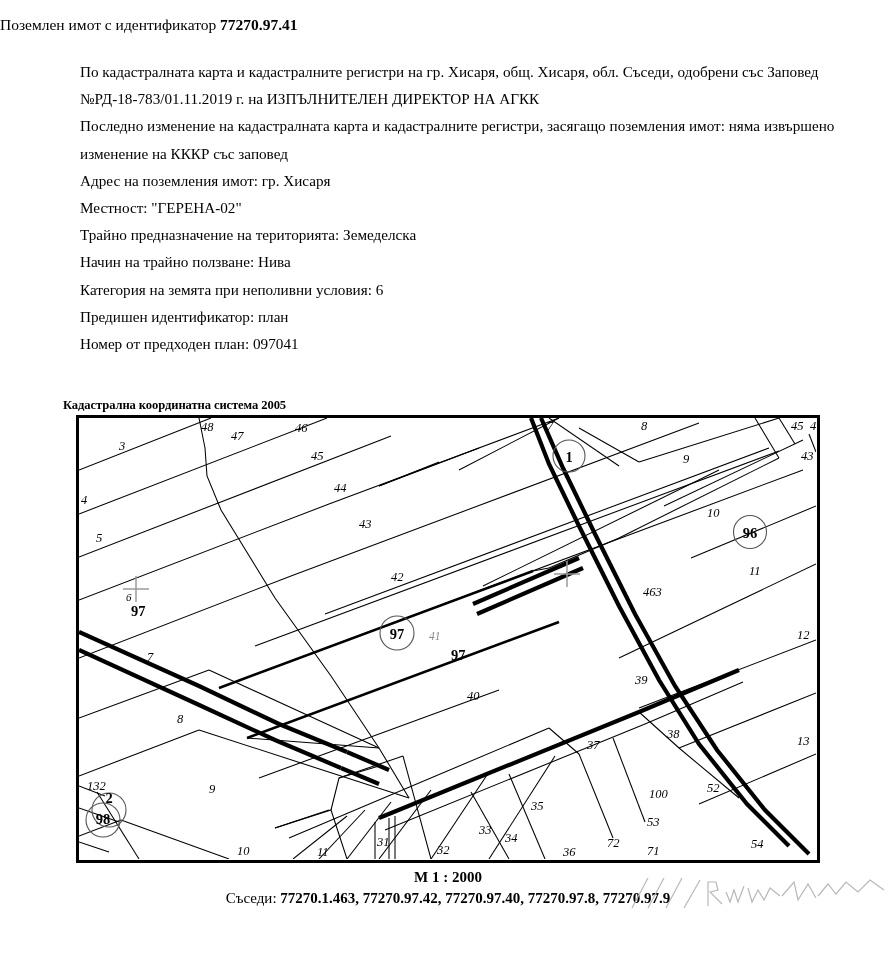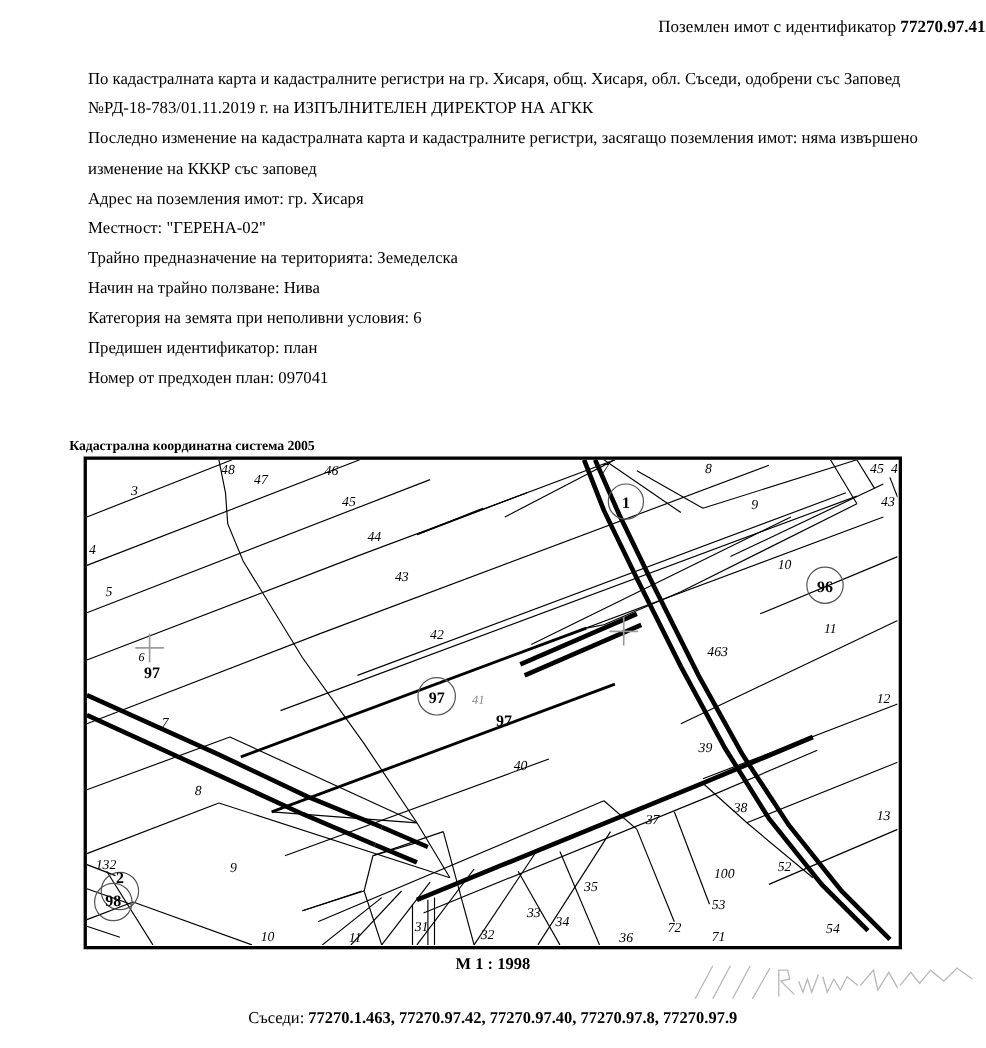--- a/index.html
+++ b/index.html
@@ -10,21 +10,21 @@
     background: #ffffff;
     font-family: "Liberation Serif", "DejaVu Serif", serif;
     color: #000000;
     overflow: hidden;
   }
   .page { position: relative; width: 896px; height: 953px; }
 
   .doc-title {
     position: absolute;
     top: 16px; left: 0; width: 896px;
-    text-align: right;
+    text-align: left;
     font-size: 15.5px;
     font-weight: normal;
   }
   .doc-title .id { font-weight: bold; }
 
   .textblock {
     position: absolute;
     top: 58px; left: 80px; width: 760px;
     font-size: 15.2px;
     line-height: 1.79;
@@ -55,21 +55,20 @@
     top: 869px; left: 0; width: 896px;
     text-align: center;
     font-size: 15px;
     font-weight: bold;
   }
   .neighbors-line {
     position: absolute;
     top: 890px; left: 0; width: 896px;
     text-align: center;
     font-size: 15px;
-    margin-top: 28px;
   }
   .neighbors-line .lbl { font-weight: normal; }
   .neighbors-line .vals { font-weight: bold; }
 
   .signature {
     position: absolute;
     left: 630px; top: 872px;
     width: 262px; height: 44px;
     pointer-events: none;
   }
@@ -313,21 +312,21 @@
         <circle class="circ" cx="30" cy="392" r="17"></circle>
         <text class="mark" x="30" y="385">2</text>
       </g>
       <g>
         <circle class="circ" cx="24" cy="402" r="17"></circle>
         <text class="mark" x="24" y="406">98</text>
       </g>
     </svg>
   </div>
 
-  <div class="scale-line">М 1 : 1998</div>
+  <div class="scale-line">М 1 : 2000</div>
 
   <div class="neighbors-line">
     <span class="lbl">Съседи: </span><span class="vals">77270.1.463, 77270.97.42, 77270.97.40, 77270.97.8, 77270.97.9</span>
   </div>
 
   <svg class="signature" viewBox="0 0 262 44" xmlns="http://www.w3.org/2000/svg">
     <g fill="none" stroke="#b8b8b8" stroke-width="1.2">
       <path d="M 2 36 L 18 6"></path>
       <path d="M 18 36 L 34 6"></path>
       <path d="M 36 36 L 52 6"></path>

